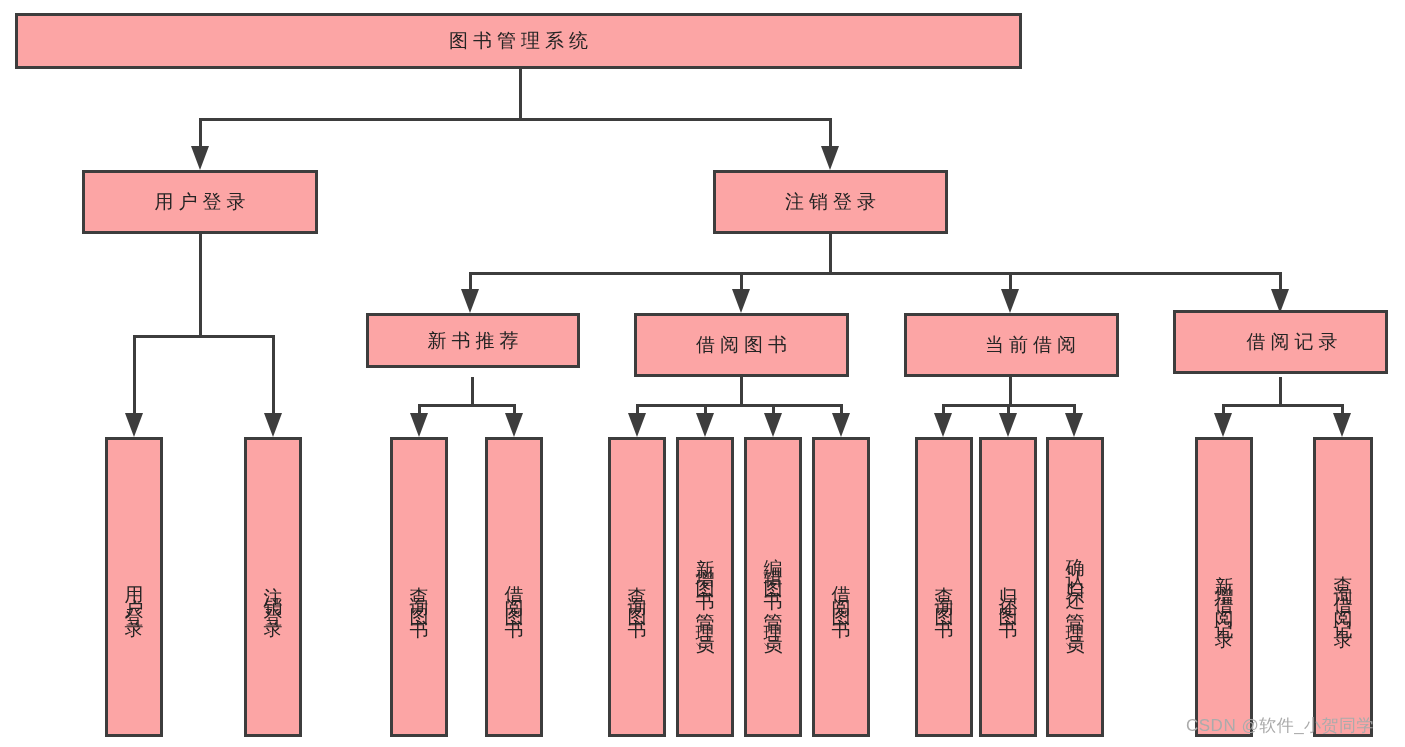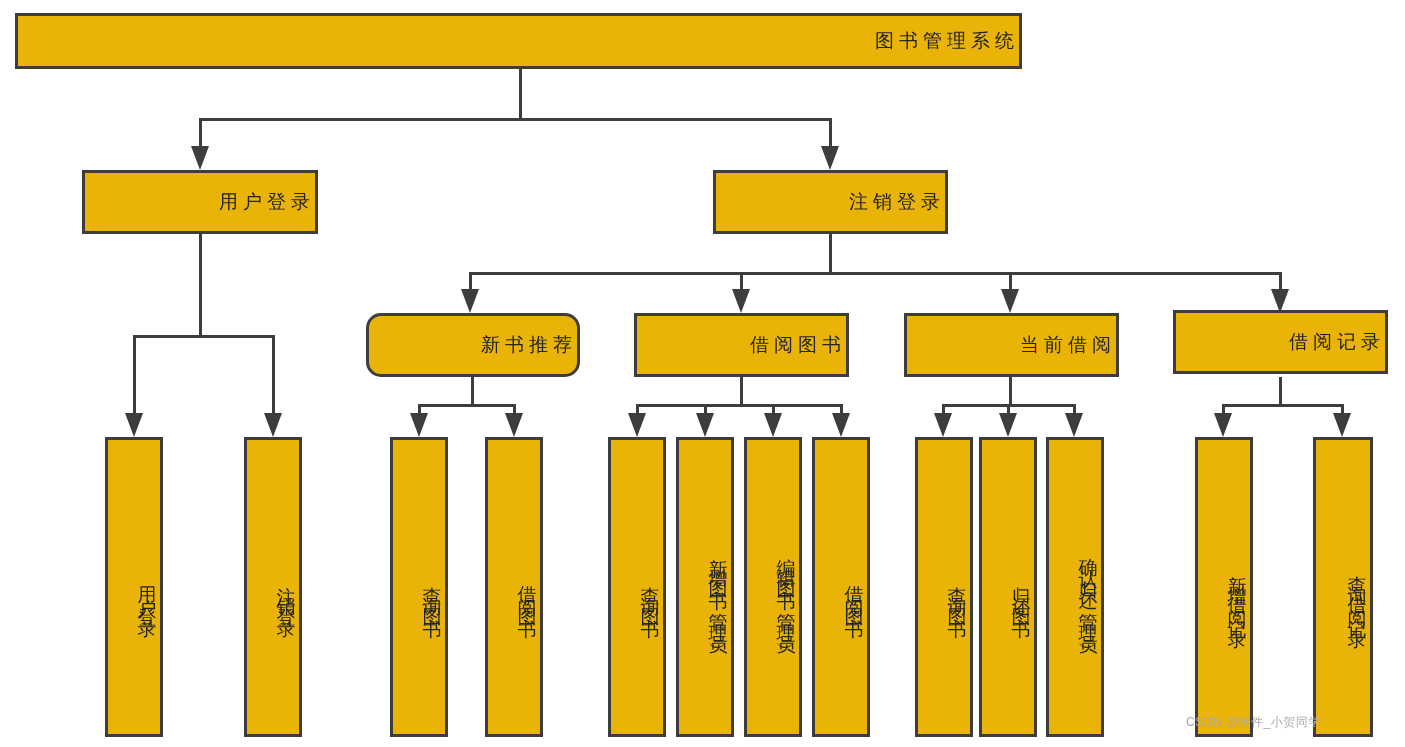--- a/index.html
+++ b/index.html
@@ -12,23 +12,23 @@
   #canvas{
     position:relative;
     width:1405px;height:747px;
     background:var(--bg);
     font-family:"Liberation Sans","DejaVu Sans",sans-serif;
     overflow:hidden;
   }
   .box{
     position:absolute;
     box-sizing:border-box;
-    background:#eab308;
+    background:#fca5a5;
     border:3px solid var(--line);
-    display:flex;align-items:center;justify-content:flex-end;
+    display:flex;align-items:center;justify-content:center;
     color:var(--text);
   }
   .hbox{font-size:19px;letter-spacing:5px;padding-left:5px;white-space:nowrap;}
   .vbox span{
     writing-mode:vertical-rl;
     text-orientation:mixed;
     font-size:19px;
     letter-spacing:11px;
     padding-top:11px;
     white-space:nowrap;
@@ -37,21 +37,21 @@
   .hline{position:absolute;height:3px;background:var(--line);}
   .arrow{
     position:absolute;width:0;height:0;
     border-left:9px solid transparent;
     border-right:9px solid transparent;
     border-top:24px solid var(--line);
   }
   .watermark{
     position:absolute;
     left:1186px;top:714px;
-    font-size:12px;
+    font-size:17px;
     color:var(--wm);
     letter-spacing:0.5px;
     white-space:nowrap;
     z-index:5;
   }
 </style>
 </head>
 <body>
 
 <div id="canvas">
@@ -85,21 +85,21 @@
   <div class="hline" style="left:469px;top:272px;width:813px;"></div>
   <div class="vline" style="left:469px;top:272px;height:19px;"></div>
   <div class="arrow" style="left:461px;top:289px;"></div>
   <div class="vline" style="left:740px;top:272px;height:19px;"></div>
   <div class="arrow" style="left:732px;top:289px;"></div>
   <div class="vline" style="left:1009px;top:272px;height:19px;"></div>
   <div class="arrow" style="left:1001px;top:289px;"></div>
   <div class="vline" style="left:1279px;top:272px;height:19px;"></div>
   <div class="arrow" style="left:1271px;top:289px;"></div>
 
-  <div class="box hbox" style="left:366px;top:313px;width:214px;height:64px;border-radius:15px;">
+  <div class="box hbox" style="left:366px;top:313px;width:214px;height:55px;">
     <span>新书推荐</span>
   </div>
   <div class="box hbox" style="left:634px;top:313px;width:215px;height:64px;">
     <span>借阅图书</span>
   </div>
   <div class="box hbox" style="left:904px;top:313px;width:215px;height:64px;padding-left:43px;">
     <span>当前借阅</span>
   </div>
   <div class="box hbox" style="left:1173px;top:310px;width:215px;height:64px;padding-left:28px;">
     <span>借阅记录</span>

